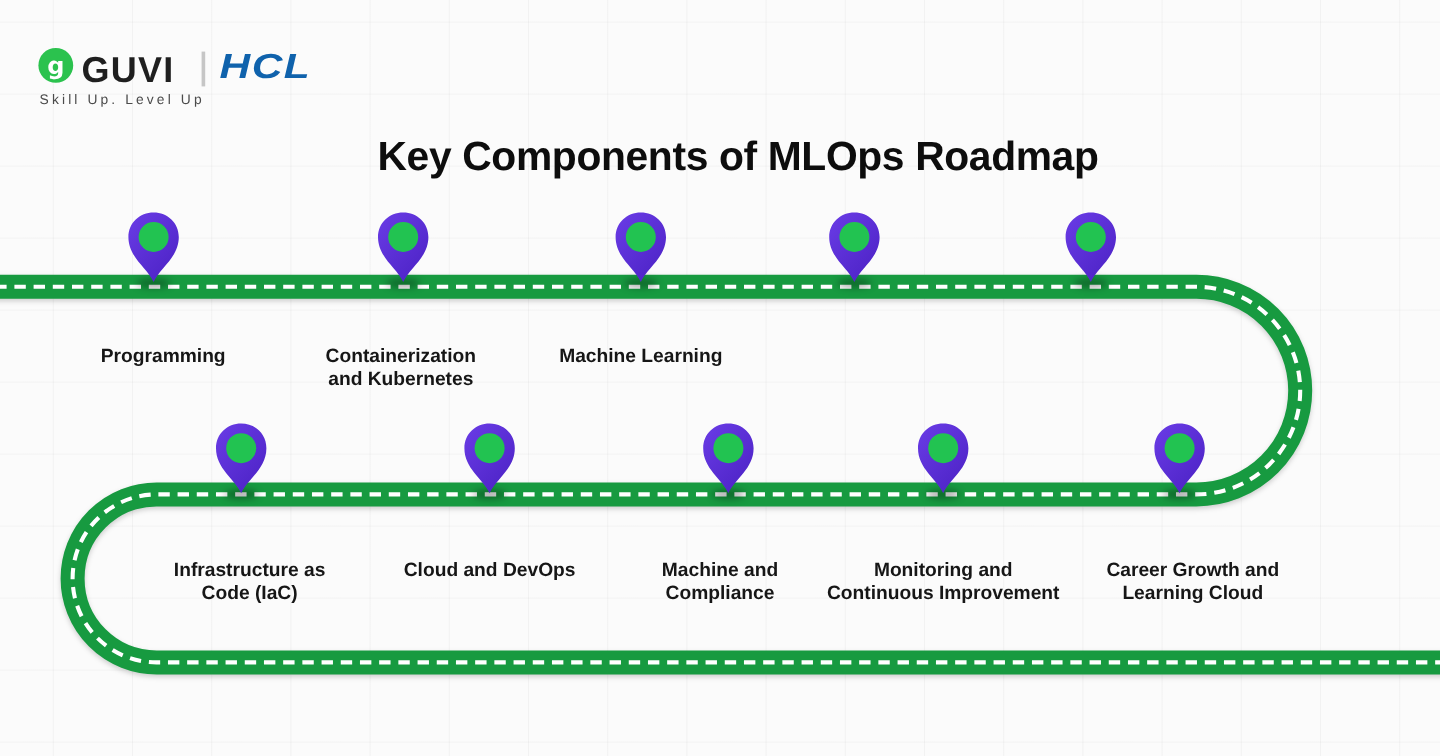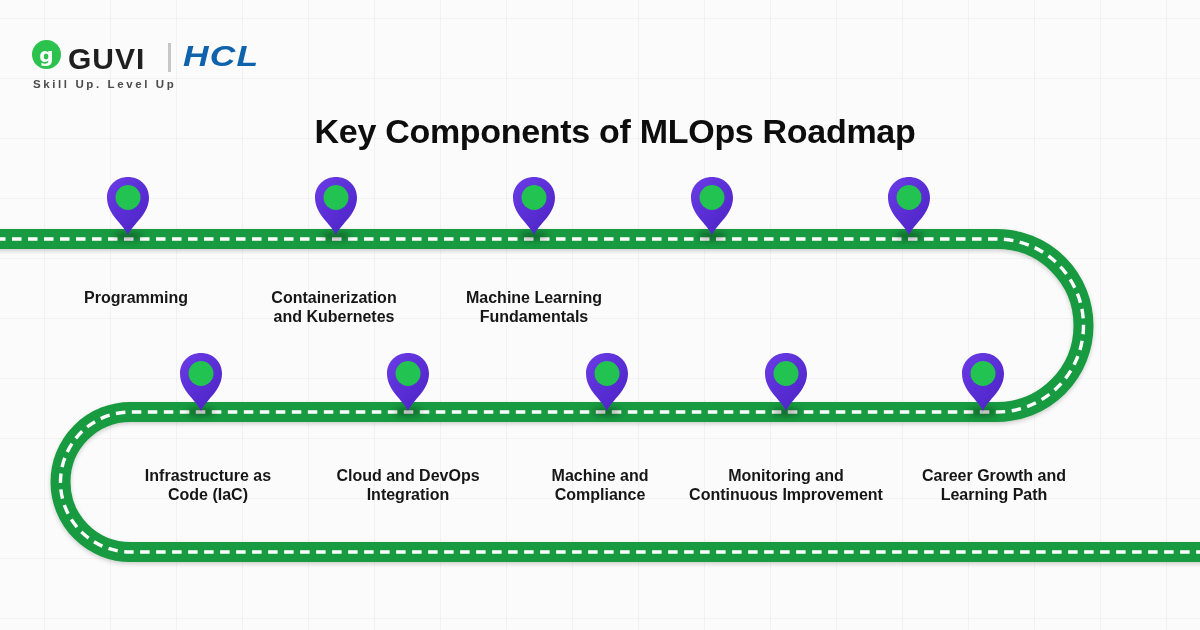--- a/index.html
+++ b/index.html
@@ -32,21 +32,21 @@
   .logo-sep{
     position:absolute;left:168px;top:43px;width:3px;height:29px;background:#c6c6c6;
   }
   .hcl-text{
     position:absolute;left:183px;top:40px;
     font-size:29px;font-weight:800;font-style:italic;color:#0f62ac;
     letter-spacing:1px;transform:scaleX(1.22);transform-origin:left center;
   }
   .tagline{
     position:absolute;left:33px;top:78px;
-    font-size:11.5px;letter-spacing:2.6px;color:#4b4b4b;font-weight:700;text-align:right;
+    font-size:11.5px;letter-spacing:2.6px;color:#4b4b4b;font-weight:400;text-align:right;
   }
   
   .page-title{
     position:absolute;left:0;top:97px;width:1200px;
     text-align:center;font-size:34px;font-weight:800;letter-spacing:-0.3px;
     color:#0d0d0d;margin:15px;
   }
   
   .pin{position:absolute;width:46px;height:60px;}
   .pin svg{display:block;}
@@ -166,37 +166,35 @@
   <div class="stop-label" style="left:24px;top:272px">
     <span>Programming</span>
     <span></span>
   </div>
   <div class="stop-label" style="left:222px;top:272px">
     <span>Containerization</span>
     <span>and Kubernetes</span>
   </div>
   <div class="stop-label" style="left:422px;top:272px">
     <span>Machine Learning</span>
-    <span>Fundamentals</span>
   </div>
 
   <div class="stop-label" style="left:96px;top:450px">
     <span>Infrastructure as</span>
     <span>Code (IaC)</span>
   </div>
   <div class="stop-label" style="left:296px;top:450px">
     <span>Cloud and DevOps</span>
-    <span>Integration</span>
   </div>
   <div class="stop-label" style="left:488px;top:450px">
     <span>Machine and</span>
     <span>Compliance</span>
   </div>
   <div class="stop-label" style="left:674px;top:450px">
     <span>Monitoring and</span>
     <span>Continuous Improvement</span>
   </div>
   <div class="stop-label" style="left:882px;top:450px">
     <span>Career Growth and</span>
-    <span>Learning Path</span>
+    <span>Learning Cloud</span>
   </div>
 
 </div>
 
 </body></html>

